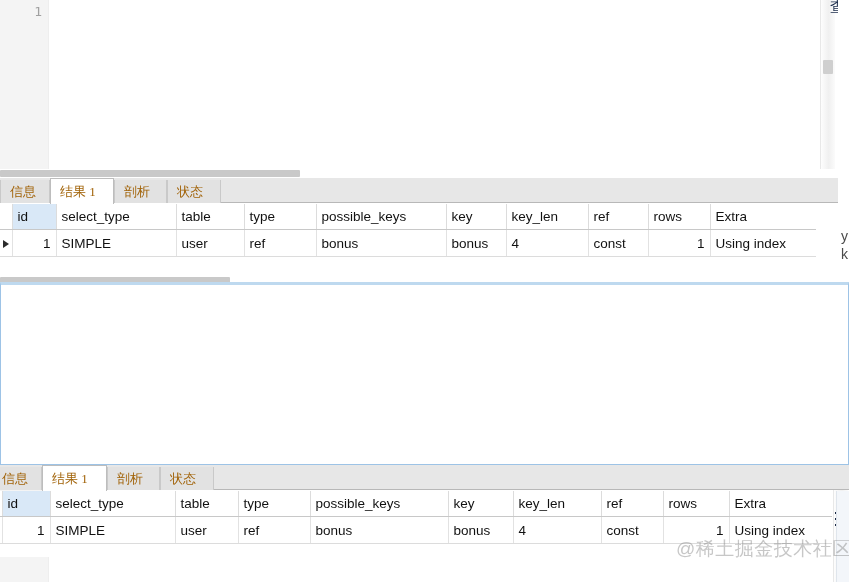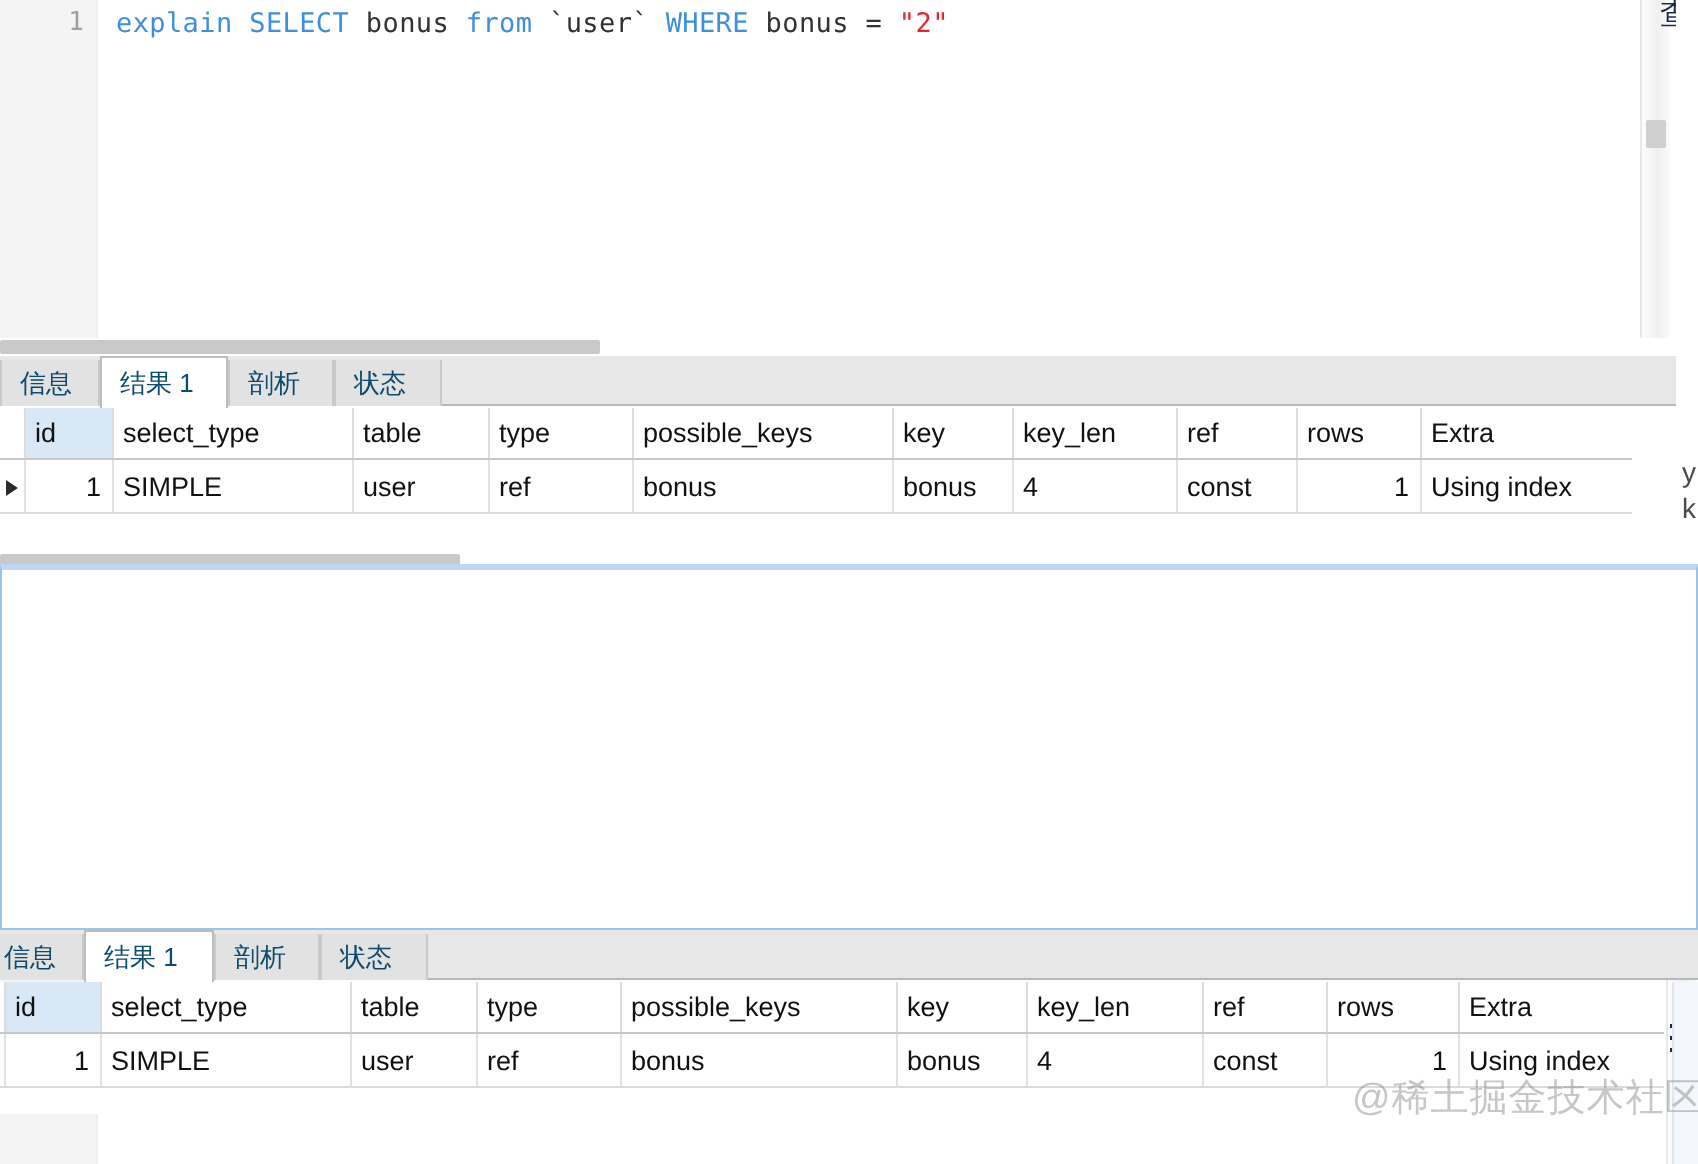--- a/index.html
+++ b/index.html
@@ -111,23 +111,23 @@
     border-bottom: 1px solid #b8b8b8;
     box-sizing: border-box;
   }
   .tab {
     position: absolute;
     top: 2px;
     height: 23px;
     line-height: 23px;
     padding: 0 9px;
     box-sizing: border-box;
-    font-family: Liberation Sans, sans-serif;
+    font-family: Liberation Serif, serif;
     font-size: 13px;
-    color: #0c4a6e;
+    color: #a16207;
     background: #e2e2e2;
     border-left: 1px solid #c9c9c9;
     border-right: 1px solid #c9c9c9;
     white-space: nowrap;
   }
   .tab.active {
     top: 0;
     height: 26px;
     line-height: 26px;
     background: #ffffff;
@@ -215,21 +215,20 @@
     pointer-events: none;
   }
 </style>
 </head>
 <body>
 
 <div class="panel editor" style="top:0; height:178px;">
   <div class="gutter">
     <span class="lineno">1</span>
   </div>
-  <div class="code-line" id="code-top"><span class="kw">explain</span><span class="id"> </span><span class="kw">SELECT</span><span class="id"> bonus </span><span class="kw">from</span><span class="id"> </span><span class="tick">`user`</span><span class="id"> </span><span class="kw">WHERE</span><span class="id"> bonus = </span><span class="str">"2"</span></div>
   <div class="vscroll" style="right:14px;">
     <div class="thumb" style="top:60px; height:14px;"></div>
   </div>
 </div>
 
 <div class="edge-text" style="left:830px; top:-2px; width:19px; height:22px; font-size:15px; color:#1a2b4a;">查</div>
 <div style="position:absolute; left:838px; top:0; width:11px; height:178px; background:#ffffff;"></div>
 
 <div class="hscroll" style="top:169px; left:0; width:838px;">
   <div class="hthumb" style="left:0; width:300px;"></div>

